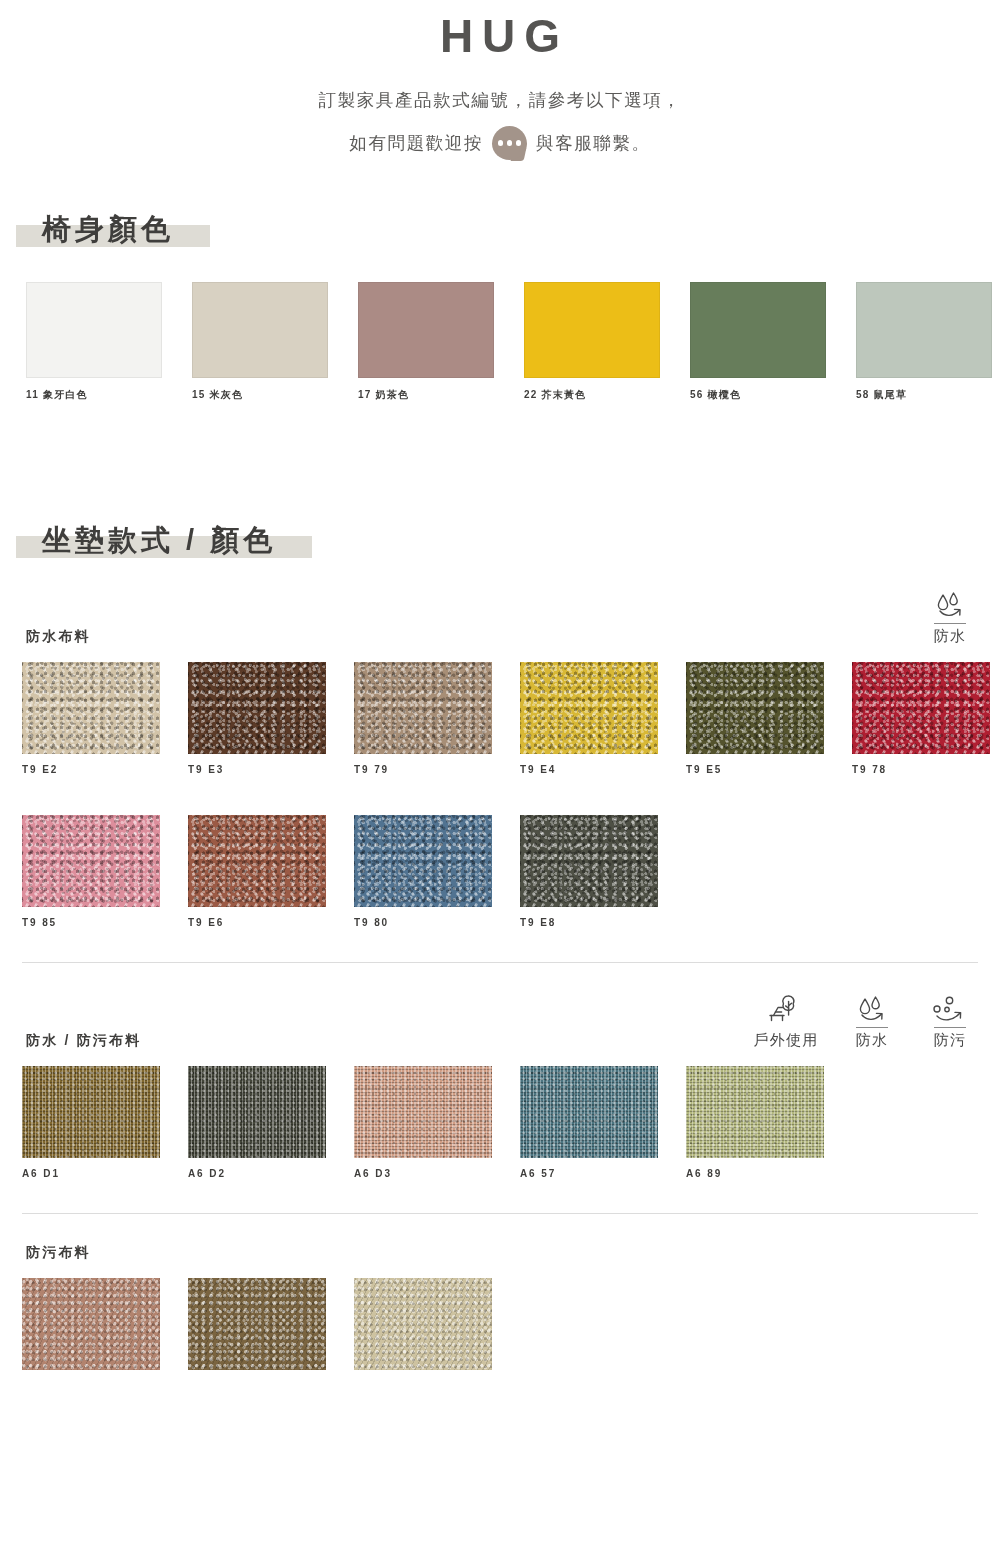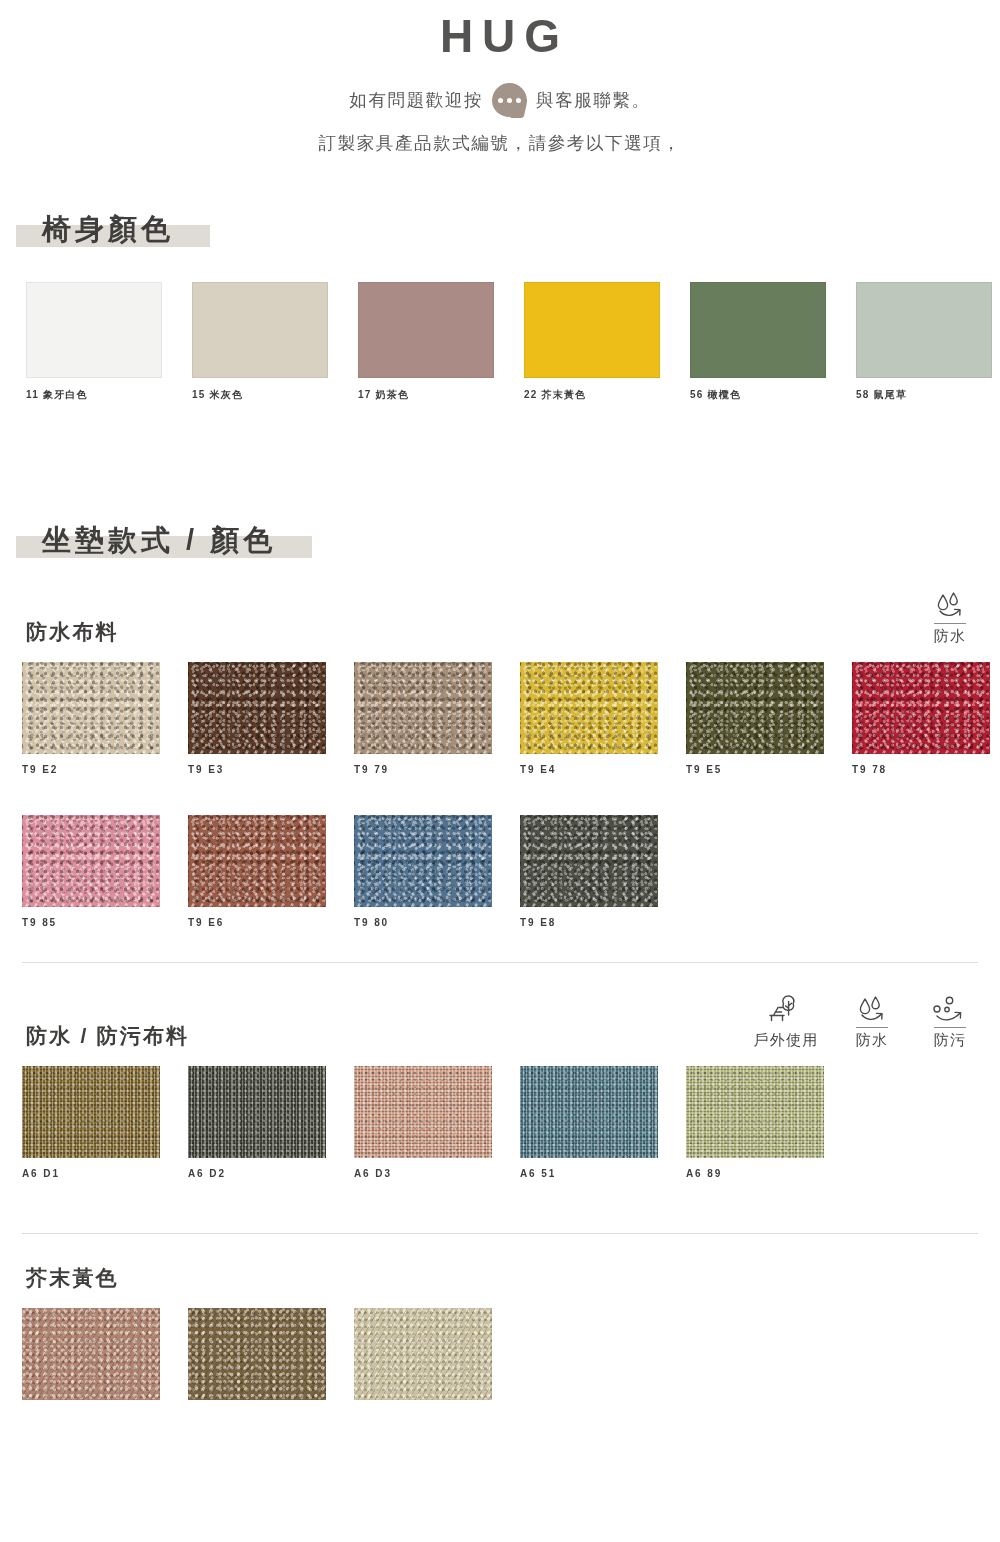--- a/index.html
+++ b/index.html
@@ -166,56 +166,56 @@
       radial-gradient(circle at 55% 40%, rgba(0,0,0,.22) 1.2px, transparent 1.7px);
     background-size: auto, 6px 7px;
   }
 
   
   .group-row {
     display: flex; align-items: flex-end; justify-content: space-between;
     padding: 0 22px 0 26px;
   }
   .group-title {
-    font-size: 21px; font-weight: 700; letter-spacing: 2.2px; color: #3f3e3c;
+    font-size: 14px; font-weight: 700; letter-spacing: 2.2px; color: #3f3e3c;
   }
   .badges { display: flex; align-items: flex-end; gap: 22px; }
   .badge { text-align: center; width: 56px; }
   .badge .glyph { height: 32px; display: flex; align-items: flex-end; justify-content: center; }
   .badge .cap {
     font-size: 15px; letter-spacing: 1.2px; color: #4a4a4a;
     border-top: 1px solid #8a8a8a; padding-top: 3px; margin-top: 2px;
     display: inline-block;
   }
   .badge.wide { width: 72px; }
   .badge.wide .cap { border-top: none; padding-top: 4px; }
 
   .divider { height: 1px; background: #dcdcdc; margin: 0 22px; }
 </style>
 </head>
 <body>
 
 <div class="header">
   <div class="brand">HUG</div>
   <div class="subline">
+    <div class="subline-row">
+      <span>訂製家具產品款式編號，請參考以下選項，</span>
+    </div>
     <div class="subline-row">
       <span>如有問題歡迎按</span>
       <span class="chat-icon">
         <span class="tail"></span>
         <span class="bubble"></span>
         <span class="dots">
             <i></i>
             <i></i>
             <i></i>
           </span>
       </span>
       <span>與客服聯繫。</span>
-    </div>
-    <div class="subline-row">
-      <span>訂製家具產品款式編號，請參考以下選項，</span>
     </div>
   </div>
 </div>
 
 <div style="height:50px"></div>
 <div>
   <div class="section-head">
     <span class="hl"></span>
     <span class="txt">椅身顏色</span>
   </div>
@@ -348,46 +348,46 @@
                   <circle fill="none" stroke="#4a4a4a" stroke-width="1.4" stroke-linecap="round" stroke-linejoin="round" cx="19.5" cy="5.5" r="3.2"></circle>
                   <circle fill="none" stroke="#4a4a4a" stroke-width="1.4" stroke-linecap="round" stroke-linejoin="round" cx="17" cy="14.5" r="2.2"></circle>
                   <path fill="none" stroke="#4a4a4a" stroke-width="1.4" stroke-linecap="round" stroke-linejoin="round" d="M7 21 C13 27 23 26 30 18"></path>
                   <path fill="none" stroke="#4a4a4a" stroke-width="1.4" stroke-linecap="round" stroke-linejoin="round" d="M25 17.4 L30.6 17.6 L30.4 23"></path>
                 </svg>
               </div><div class="cap">防污</div></div>
           </div>
         </div>
         <div style="height: 16px;"></div>
         <div class="fgrid">
-          <div class="cell" style="margin-bottom: 60px;">
+          <div class="cell" style="margin-bottom: 40px;">
             <div class="fchip tex-weave" style="background-color:#81682f"></div>
             <div class="chip-label">A6 D1</div>
           </div>
           <div class="cell" style="margin-bottom: 40px;">
             <div class="fchip tex-weave" style="background-color:#44463a"></div>
             <div class="chip-label">A6 D2</div>
           </div>
           <div class="cell" style="margin-bottom: 40px;">
             <div class="fchip tex-weave" style="background-color:#d09d84"></div>
             <div class="chip-label">A6 D3</div>
           </div>
           <div class="cell" style="margin-bottom: 40px;">
             <div class="fchip tex-weave" style="background-color:#4c7581"></div>
-            <div class="chip-label">A6 51</div>
+            <div class="chip-label">A6 57</div>
           </div>
           <div class="cell" style="margin-bottom: 40px;">
             <div class="fchip tex-weave" style="background-color:#b3b77e"></div>
             <div class="chip-label">A6 89</div>
           </div>
         </div>
       </div>
       <div class="divider" style="margin-top: -6px; margin-bottom: 30px;"></div>
       <div>
         <div class="group-row">
-          <div class="group-title">芥末黃色</div>
+          <div class="group-title">防污布料</div>
           <div class="badges"></div>
         </div>
         <div style="height: 16px;"></div>
         <div class="fgrid">
           <div class="cell" style="margin-bottom: 40px;">
             <div class="fchip tex-linen" style="background-color:#b2836e"></div>
           </div>
           <div class="cell" style="margin-bottom: 40px;">
             <div class="fchip tex-linen" style="background-color:#7a6440"></div>
           </div>

